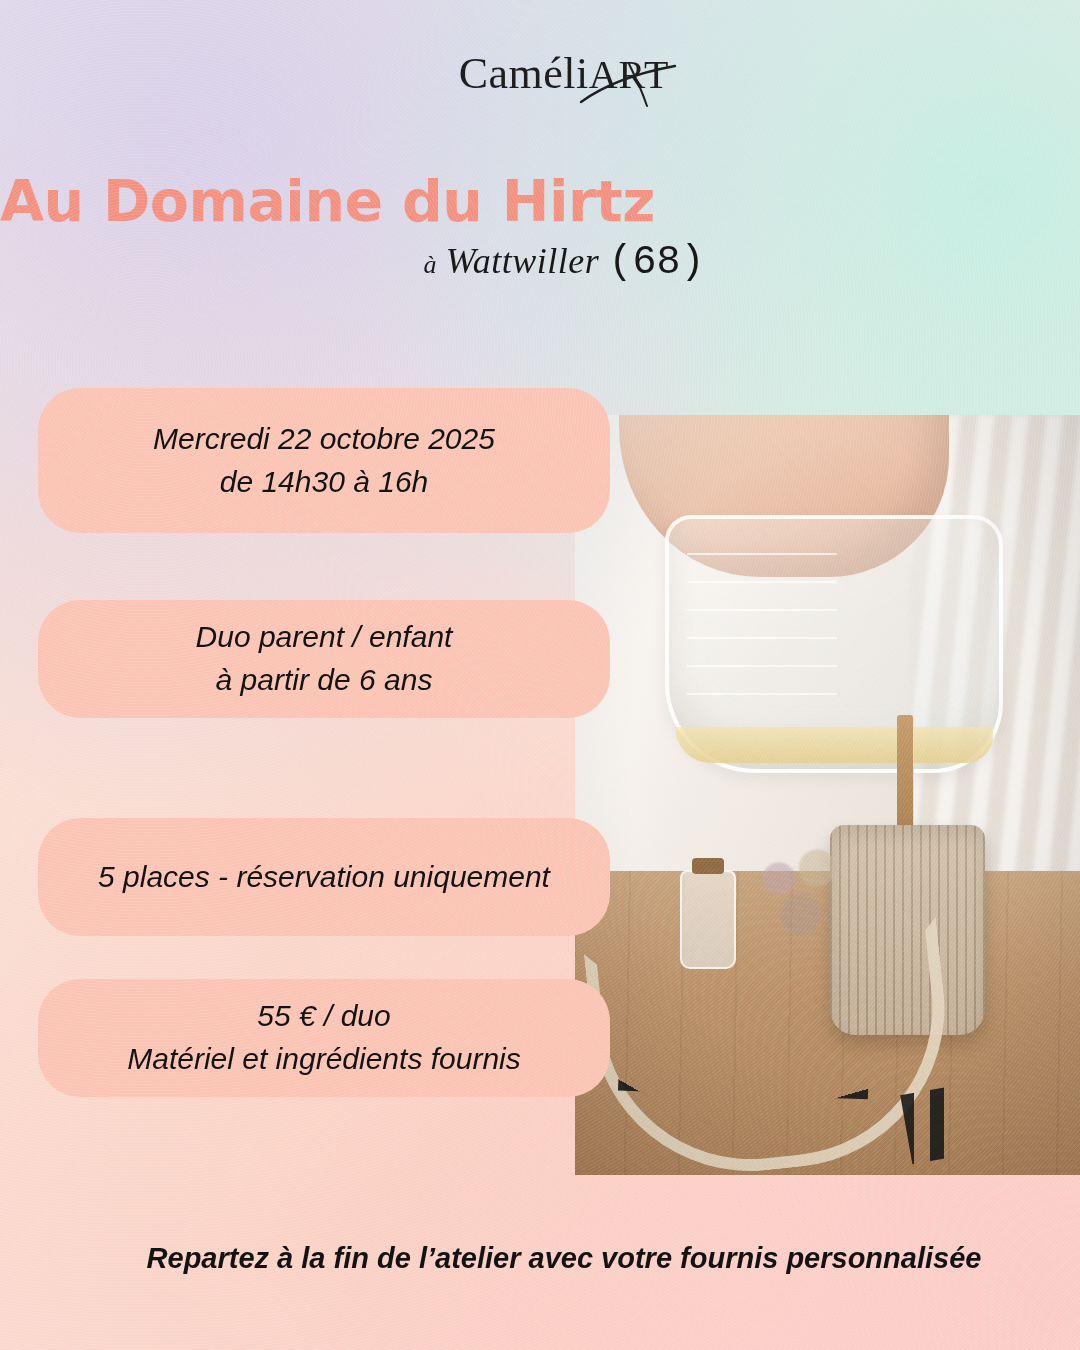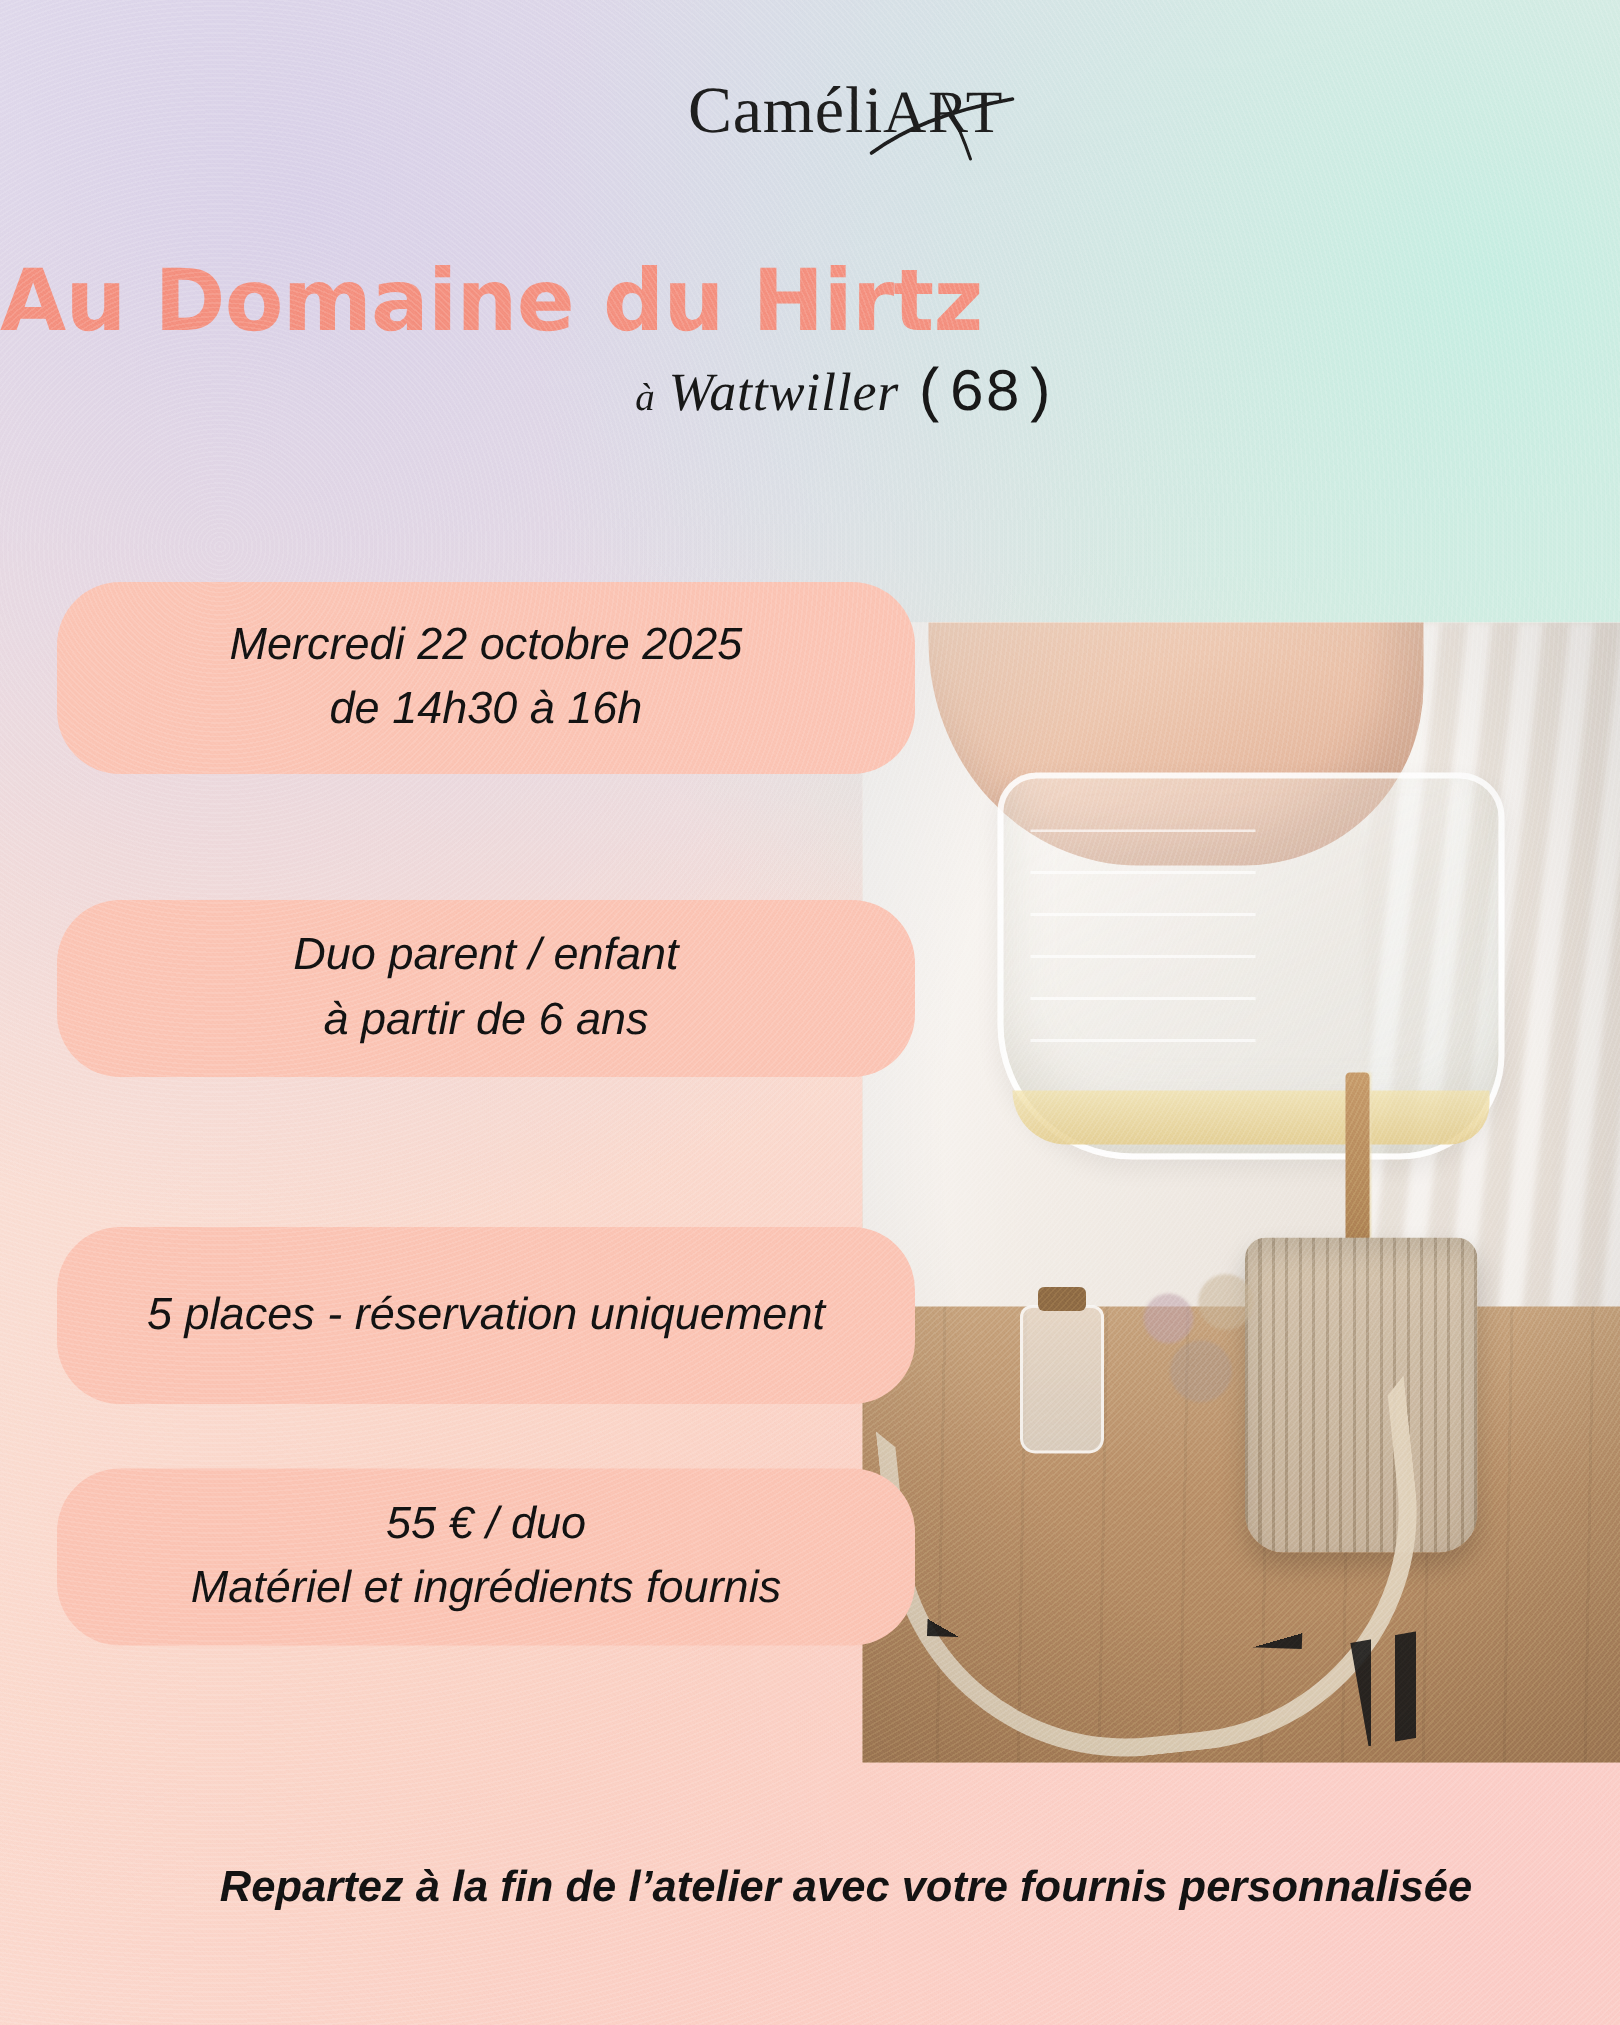--- a/index.html
+++ b/index.html
@@ -262,21 +262,21 @@
     justify-content: center;
     color: #121212;
     font-family: "Liberation Sans", sans-serif;
     font-style: italic;
     font-size: 30px;
     line-height: 1.42;
     text-align: center;
     padding: 0 26px;
     box-sizing: border-box;
   }
-  .pill-1 { top: 388px;  height: 128px; }
+  .pill-1 { top: 388px;  height: 145px; }
   .pill-2 { top: 600px;  height: 118px; }
   .pill-3 { top: 818px;  height: 118px; }
   .pill-4 { top: 979px; height: 118px; }
   .pill .line { display: block; white-space: nowrap; }
 
   
   .footer {
     position: absolute;
     left: 0;
     top: 1242px;

